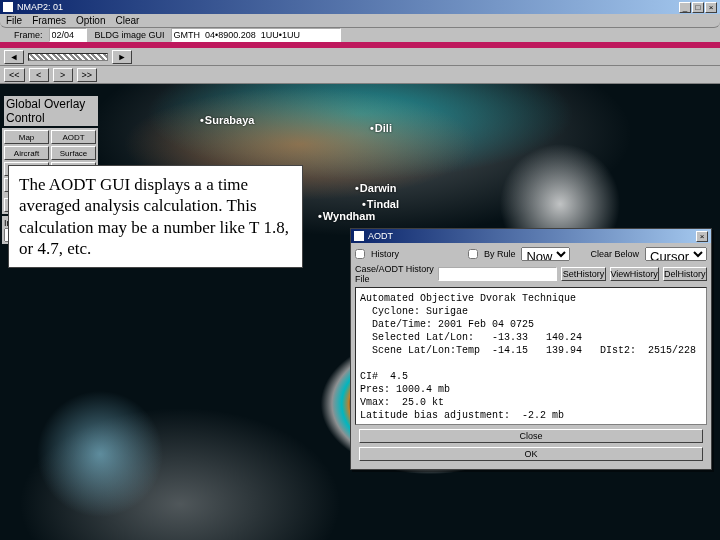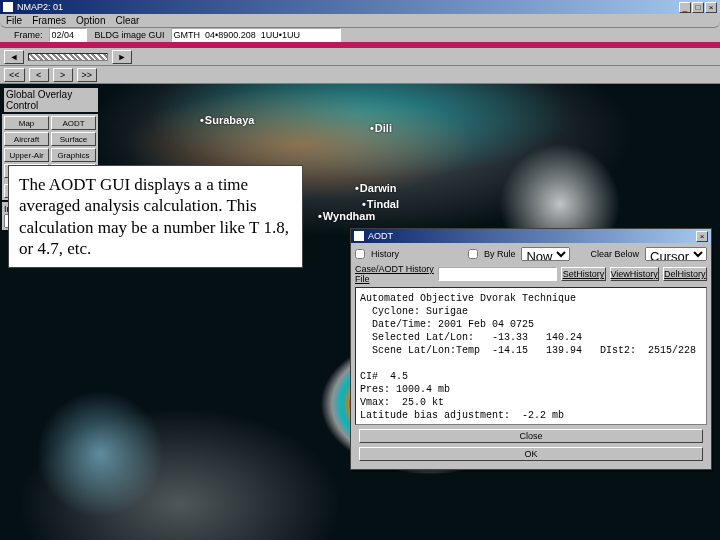--- a/index.html
+++ b/index.html
@@ -27,35 +27,35 @@
      radial-gradient(ellipse 220px 70px at 300px 60px, rgba(200,120,60,.6), transparent 80%),
      radial-gradient(ellipse 260px 80px at 360px 30px, rgba(0,200,210,.55), transparent 82%),
      radial-gradient(ellipse 320px 120px at 360px 50px, rgba(230,230,230,.35), transparent 85%),
      radial-gradient(ellipse 200px 120px at 180px 420px, rgba(220,220,220,.35), transparent 80%),
      #051015;
   }
   .city { position:absolute; color:#fff; font-size:11px; font-weight:bold; text-shadow:0 0 2px #000; }
   .city::before { content:"•"; margin-right:1px; }
 
   .side-panel { position:absolute; top:0; left:0; width:100px; background:rgba(192,192,192,.0); padding:2px; }
-  .side-panel .hdr { font-size:10px; margin:2px 0 2px 2px; color:#000; background:#c0c0c0; padding:1px 2px; }
+  .side-panel .hdr { font-size:12px; margin:10px 0 2px 2px; color:#000; background:#c0c0c0; padding:1px 2px; }
   .side-panel .grid { display:grid; grid-template-columns:1fr 1fr; gap:2px; background:#c0c0c0; padding:2px; }
   .side-panel .grid .btn { width:100%; font-size:8px; }
   .side-panel .single .btn { width:100%; margin-top:2px; }
   .inspector { background:#c0c0c0; padding:2px; margin-top:2px; font-size:9px; }
   .inspector select { width:60px; font-size:9px; height:14px; }
 
   .callout { position:absolute; top:165px; left:8px; width:295px; background:#fff; border:1px solid #444; padding:8px 10px; font-family:"Times New Roman",serif; font-size:17px; line-height:1.25; color:#000; }
 
   .aodt-win { position:absolute; top:228px; left:350px; width:362px; background:#c0c0c0; border:1px solid #404040; box-shadow:2px 2px 0 rgba(0,0,0,.4); }
   .aodt-win .body { padding:4px; }
   .aodt-win .row { display:flex; align-items:center; gap:6px; font-size:9px; margin-bottom:3px; }
   .aodt-win .row input[type=checkbox]{ width:10px; height:10px; }
   .aodt-win .row select{ font-size:13px; height:14px; }
-  .aodt-win .path { display:flex; align-items:center; gap:4px; font-size:9px; margin-bottom:3px;text-decoration:underline; }
+  .aodt-win .path { display:flex; align-items:center; gap:4px; font-size:9px; margin-bottom:3px; }
   .aodt-win .path input[type=text]{ flex:1; font-size:9px; height:14px; border:1px inset #fff; background:#fff; }
   .aodt-win .output { background:#fff; border:1px inset #808080; padding:4px; font-family:"Courier New",monospace; font-size:10px; line-height:1.3; white-space:pre; height:138px; overflow:hidden; }
   .aodt-win .footer { display:flex; justify-content:flex-start; gap:4px; padding:4px;flex-direction:column; }
 </style>
 </head>
 <body>
 
 <div class="titlebar">
   <span class="icon"></span>
   <span>NMAP2: 01</span>

